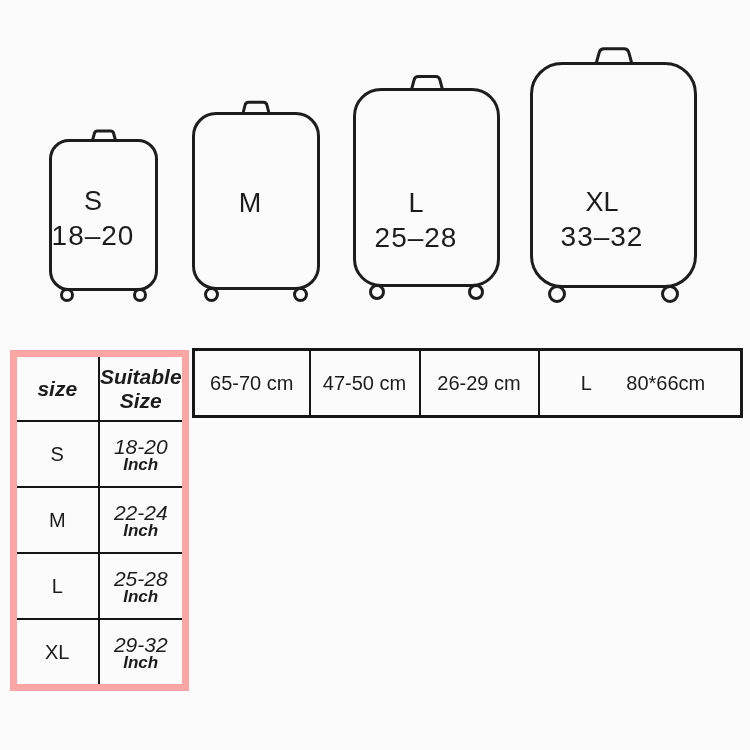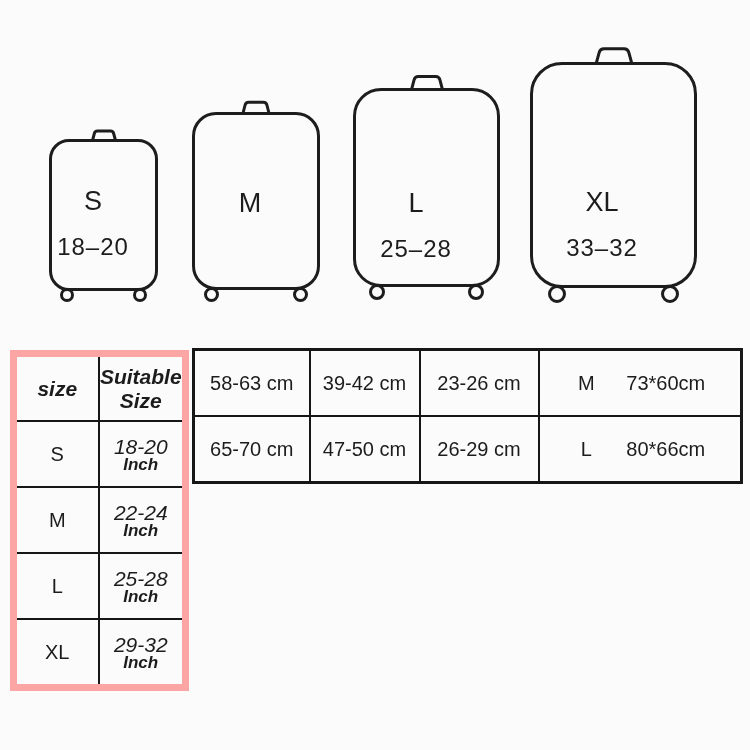--- a/index.html
+++ b/index.html
@@ -38,21 +38,21 @@
   .case-m  .wheel-l { left:9px; }   .case-m  .wheel-r { right:9px; }
   .case-l  .wheel-l { left:13px; }  .case-l  .wheel-r { right:13px; }
   .case-xl .wheel-l { left:15px; }  .case-xl .wheel-r { right:15px; }
 
   .case-label { position:absolute; transform:translateX(-50%); text-align:center; white-space:nowrap; }
   .label-s  { left:93px;  top:185px; }
   .label-m  { left:250px; top:187px; }
   .label-l  { left:416px; top:187px; }
   .label-xl { left:602px; top:186px; }
   .case-letter { font-size:27px; line-height:33px; }
-  .case-range  { font-size:24px; line-height:36px; letter-spacing:1px;margin-top:11px; }
+  .case-range  { font-size:28px; line-height:36px; letter-spacing:1px; }
 
   
   table { border-collapse:collapse; table-layout:fixed; position:absolute; }
   th, td {
     border:2px solid #161616; text-align:center; vertical-align:middle;
     padding:0; overflow:hidden;
   }
   th { font-weight:bold; font-style:italic; font-size:22px; line-height:24px; }
 
   .size-table { left:10px; top:350px; width:172px; border:7px solid #fca5a5; }
@@ -176,31 +176,20 @@
 
   <table class="spec-table">
     <colgroup>
         <col class="c1">
         <col class="c2">
         <col class="c3">
         <col class="c4">
       </colgroup>
     <tbody>
     <tr>
-      <td>58-63 cm</td>
-      <td>39-42 cm</td>
-      <td>23-26 cm</td>
-      <td>
-        <div class="rec-cell">
-          <span class="rec-size">M</span>
-          <span>73*60cm</span>
-        </div>
-      </td>
-    </tr>
-    <tr>
       <td>65-70 cm</td>
       <td>47-50 cm</td>
       <td>26-29 cm</td>
       <td>
         <div class="rec-cell">
           <span class="rec-size">L</span>
           <span>80*66cm</span>
         </div>
       </td>
     </tr>

